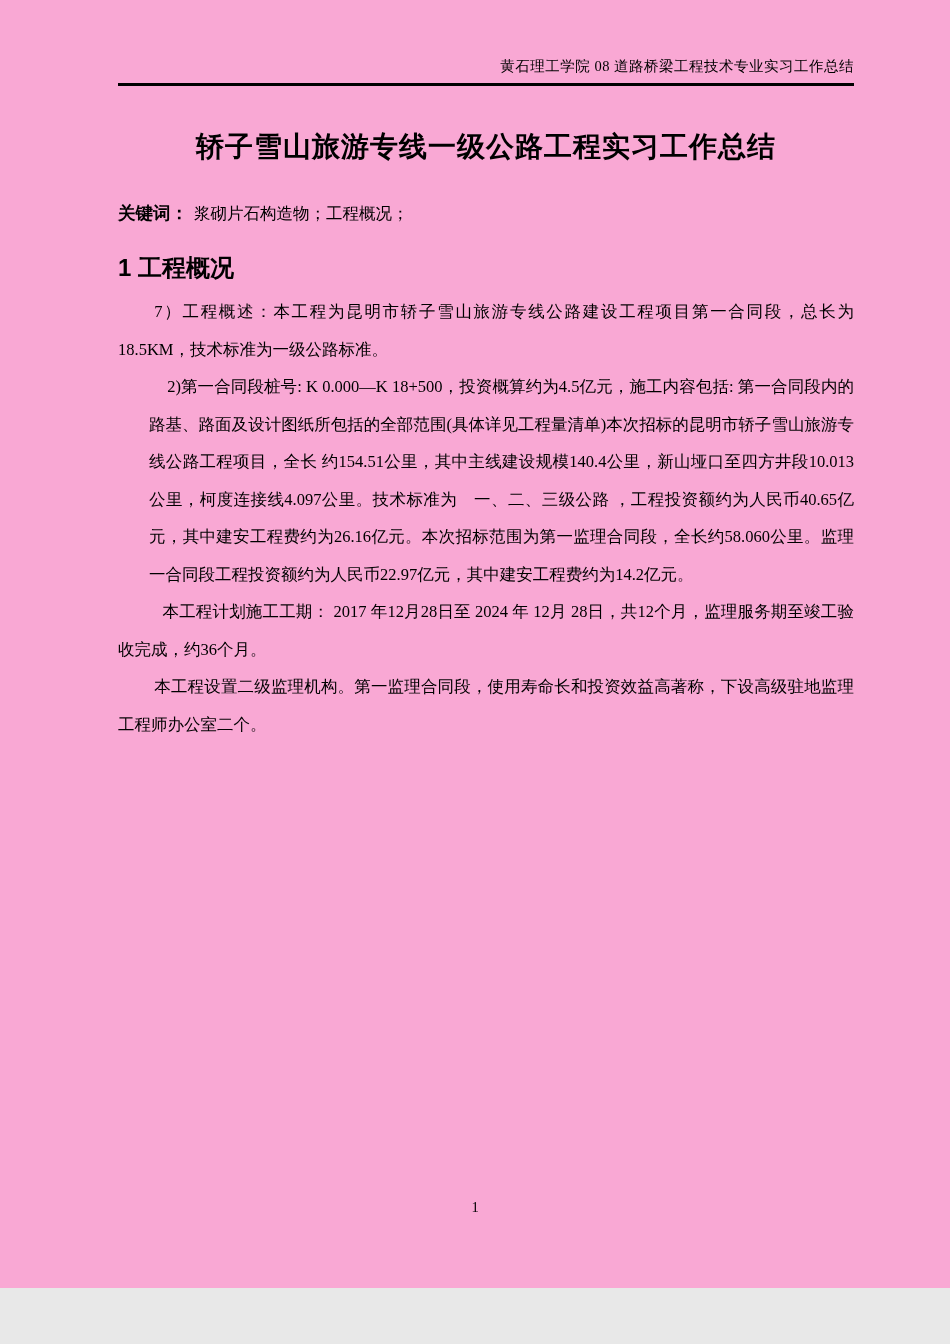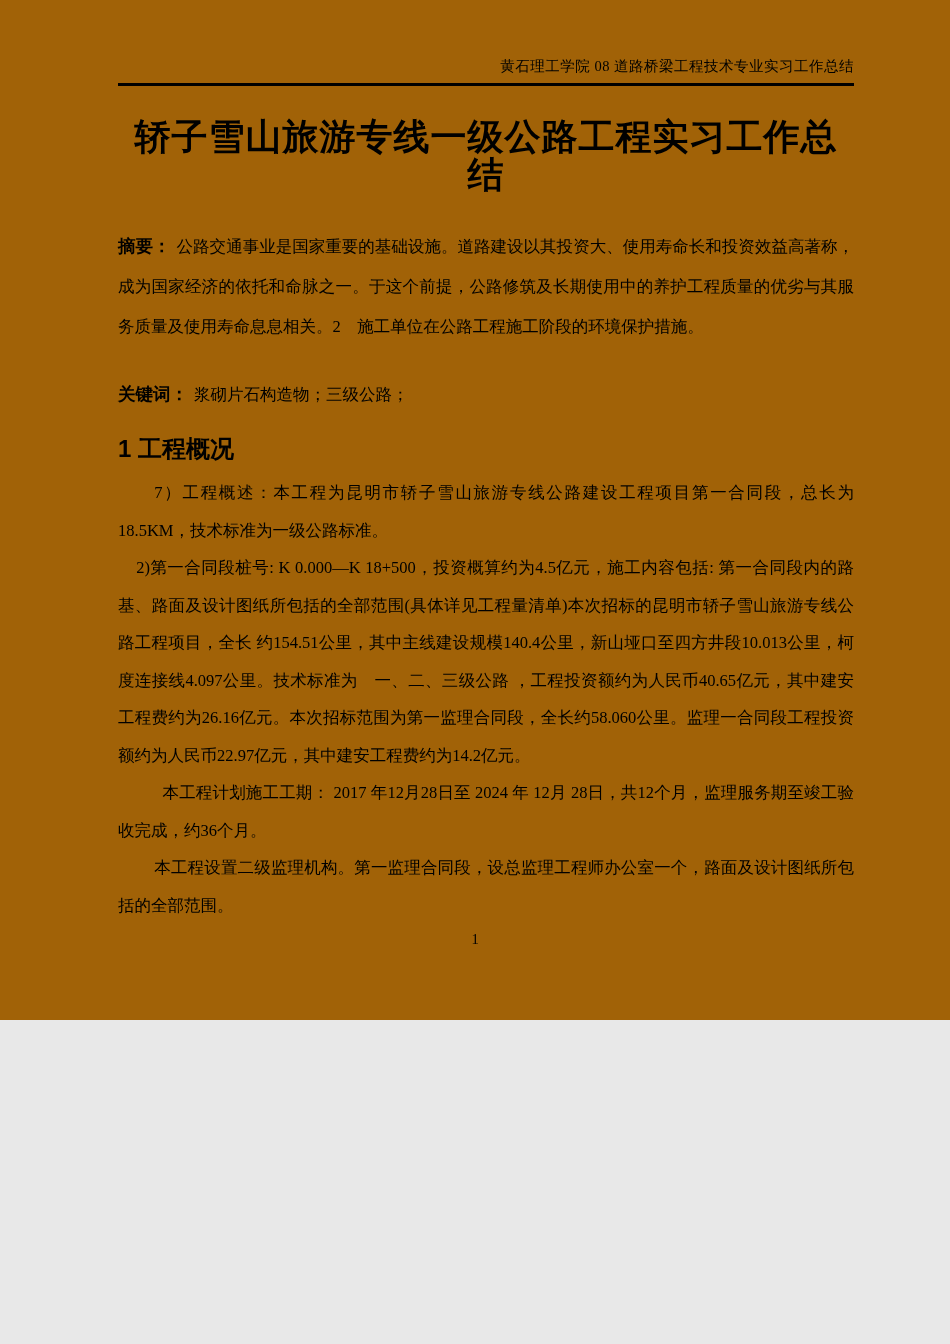--- a/index.html
+++ b/index.html
@@ -1,46 +1,46 @@
 <!DOCTYPE html>
 <html><head>
 <meta charset="utf-8">
 <style>
   * { margin: 0; padding: 0; box-sizing: border-box; }
   html, body { background: #e8e8e8; }
   .page {
     position: relative;
     width: 950px;
-    height: 1020px;
+    height: 1288px;
     margin: 0 auto;
-    background: #a16207;
+    background: #f9a8d4;
     color: #000000;
     font-family: "Liberation Serif", "DejaVu Serif", serif;
     overflow: hidden;
   }
   .content {
     padding: 0 96px 0 118px;
   }
   .header {
     padding-top: 56px;
     padding-bottom: 7px;
     border-bottom: 3px solid #000000;
   }
   .header-text {
     text-align: right;
     font-size: 14.5px;
     line-height: 20px;
     letter-spacing: 0.5px;
   }
   .doc-title {
-    margin-top: 32px;
+    margin-top: 42px;
     text-align: center;
     font-family: "Liberation Sans", "DejaVu Sans", sans-serif;
     font-weight: bold;
-    font-size: 36px;
+    font-size: 28px;
     line-height: 38px;
     letter-spacing: 1px;
   }
   .byline {
     margin-top: 20px;
     text-align: center;
     font-size: 14.5px;
     line-height: 20px;
   }
   .abstract {
@@ -68,21 +68,21 @@
     line-height: 26px;
   }
   .body-text {
     margin-top: 12px;
   }
   .body-para {
     font-size: 16.5px;
     line-height: 37.5px;
     text-align: justify;
   }
-  .ind1 { text-indent: 1.1em; }
+  .ind1 { text-indent: 1.1em; margin-left: 31px; }
   .ind2 { text-indent: 2.2em; }
   .ind3 { text-indent: 2.7em; }
   .page-number {
     position: absolute;
     left: 0;
     right: 0;
     bottom: 72px;
     text-align: center;
     font-size: 14.5px;
     line-height: 18px;
@@ -94,33 +94,30 @@
 <div class="page">
   <div class="content">
 
     <div class="header">
       <div class="header-text">黄石理工学院 08 道路桥梁工程技术专业实习工作总结</div>
     </div>
 
     <h1 class="doc-title">轿子雪山旅游专线一级公路工程实习工作总结</h1>
 
 
-    <p class="abstract">
-      <span class="run-label">摘要：</span><span>公路交通事业是国家重要的基础设施。道路建设以其投资大、使用寿命长和投资效益高著称，成为国家经济的依托和命脉之一。于这个前提，公路修筑及长期使用中的养护工程质量的优劣与其服务质量及使用寿命息息相关。2　施工单位在公路工程施工阶段的环境保护措施。</span>
-    </p>
 
     <p class="keywords">
-      <span class="run-label">关键词：</span><span>浆砌片石构造物；三级公路；</span>
+      <span class="run-label">关键词：</span><span>浆砌片石构造物；工程概况；</span>
     </p>
 
     <h2 class="section-heading">1 工程概况</h2>
 
     <div class="body-text">
       <p class="body-para ind2">7）工程概述：本工程为昆明市轿子雪山旅游专线公路建设工程项目第一合同段，总长为18.5KM，技术标准为一级公路标准。</p>
       <p class="body-para ind1">2)第一合同段桩号: K 0.000—K 18+500，投资概算约为4.5亿元，施工内容包括: 第一合同段内的路基、路面及设计图纸所包括的全部范围(具体详见工程量清单)本次招标的昆明市轿子雪山旅游专线公路工程项目，全长 约154.51公里，其中主线建设规模140.4公里，新山垭口至四方井段10.013公里，柯度连接线4.097公里。技术标准为　一、二、三级公路 ，工程投资额约为人民币40.65亿元，其中建安工程费约为26.16亿元。本次招标范围为第一监理合同段，全长约58.060公里。监理一合同段工程投资额约为人民币22.97亿元，其中建安工程费约为14.2亿元。</p>
       <p class="body-para ind3">本工程计划施工工期： 2017 年12月28日至 2024 年 12月 28日，共12个月，监理服务期至竣工验收完成，约36个月。</p>
-      <p class="body-para ind2">本工程设置二级监理机构。第一监理合同段，设总监理工程师办公室一个，路面及设计图纸所包括的全部范围。</p>
+      <p class="body-para ind2">本工程设置二级监理机构。第一监理合同段，使用寿命长和投资效益高著称，下设高级驻地监理工程师办公室二个。</p>
     </div>
 
   </div>
 
   <div class="page-number">1</div>
 </div>
 
 </body></html>

